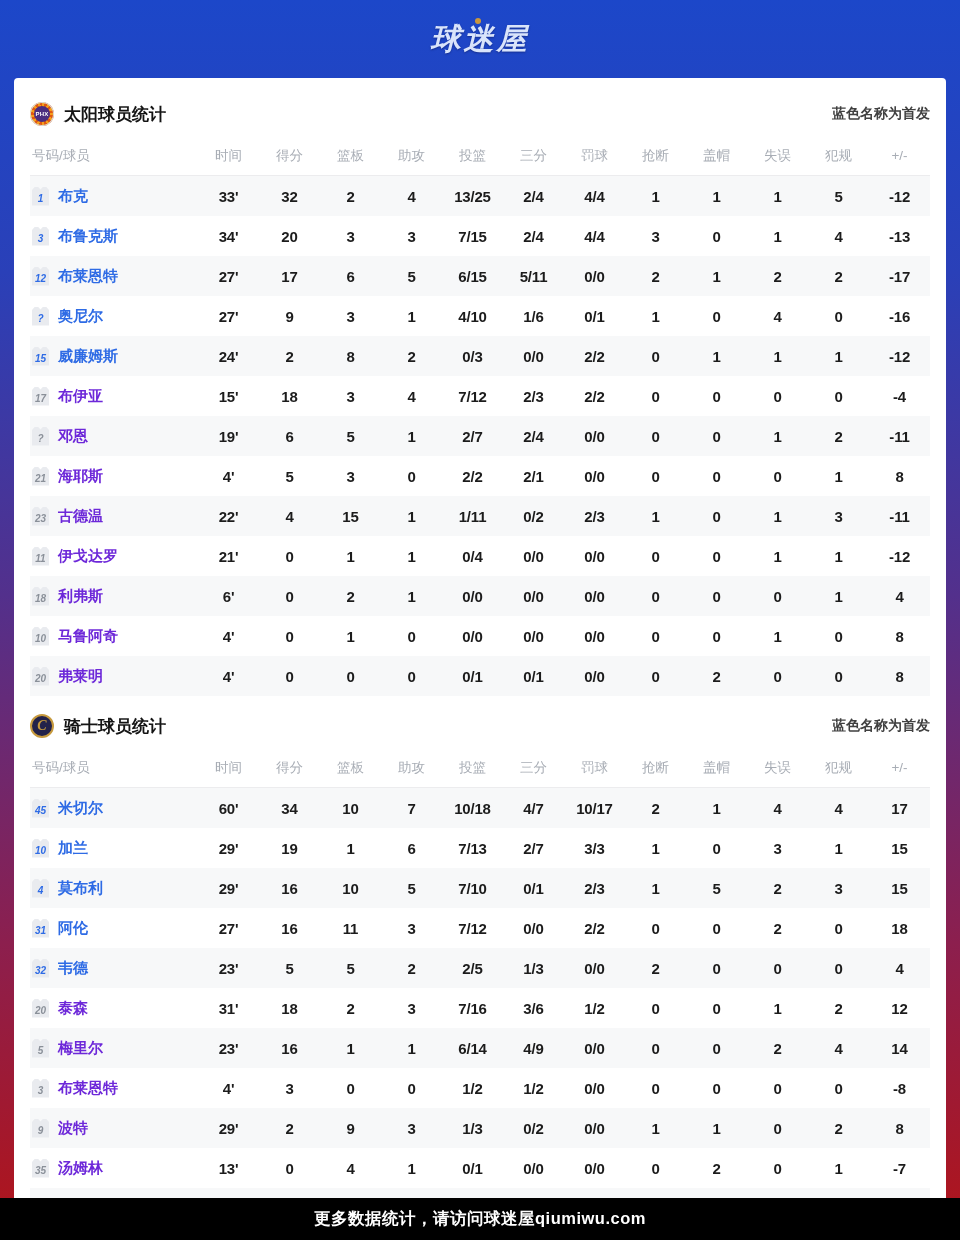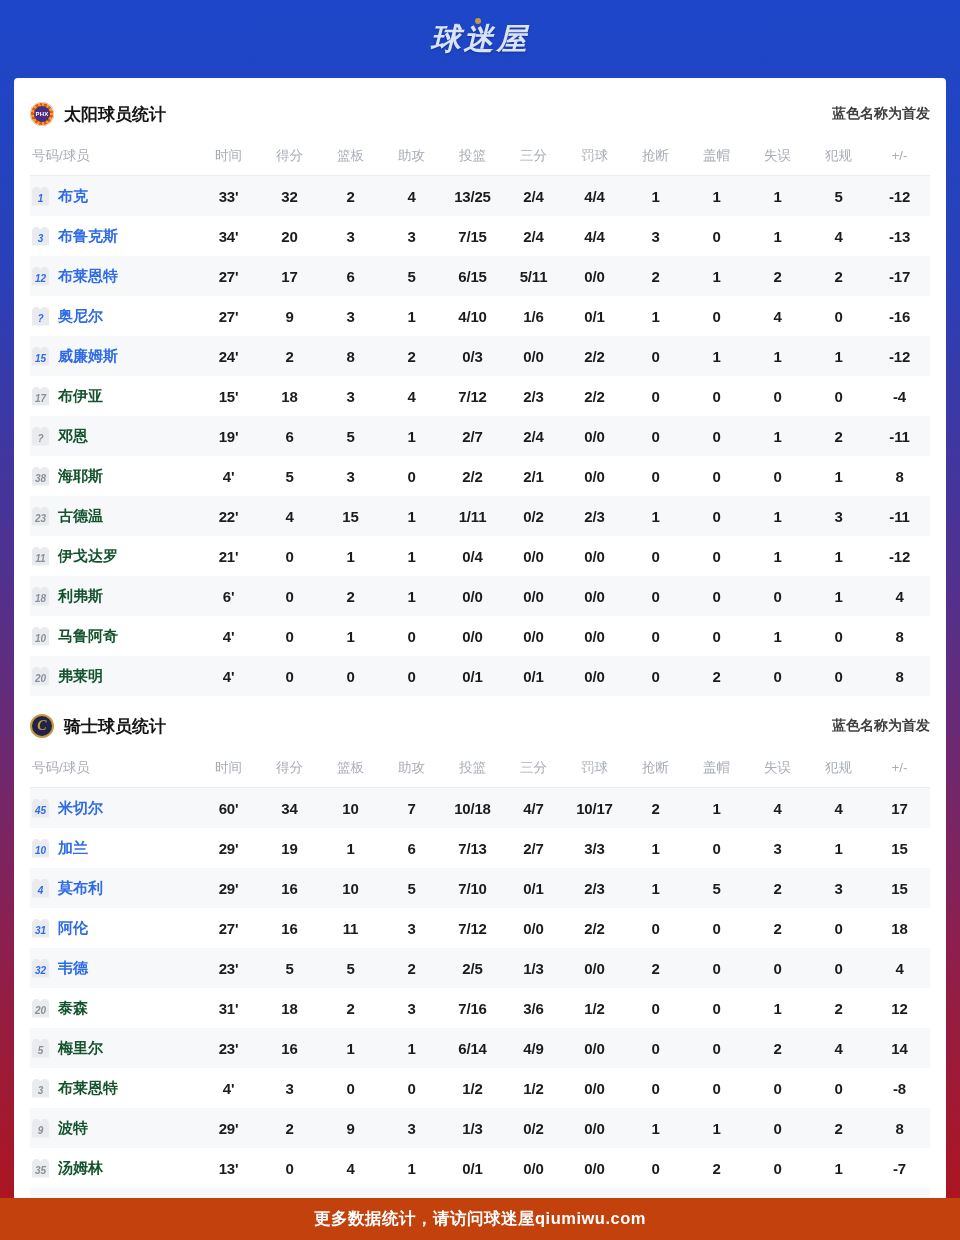--- a/index.html
+++ b/index.html
@@ -50,26 +50,26 @@
   .t-row.body:nth-child(odd) { background:#f7f8f9; } 
   .c-player { flex:0 0 168px; display:flex; align-items:center; gap:9px; padding-left:2px; }
   .c-stat { flex:1 1 0; text-align:center; font-weight:700; letter-spacing:-.2px; }
   .t-row.head .c-stat { font-weight:400; letter-spacing:0; }
   .jersey {
     width:17px; height:19px; background:#e9ebef; flex:0 0 auto;
     clip-path:polygon(0% 18%,18% 0%,34% 0%,50% 16%,66% 0%,82% 0%,100% 18%,100% 100%,0% 100%);
     display:flex; align-items:flex-end; justify-content:center;
     font-size:10px; font-weight:700; color:#8a9099; padding-bottom:2px; font-style:italic;
   }
-  .p-name { font-weight:700; color:#14532d; }
+  .p-name { font-weight:700; color:#6d28d9; }
   .t-row.body.starter .p-name, .t-row.body.starter .jersey { color:#2e6be5; }
   
   .site-footer {
     flex:0 0 42px; display:flex; align-items:center; justify-content:center;
-    background:#c2410c; color:#ffffff; font-size:16.5px; font-weight:700; letter-spacing:.5px;
+    background:#000000; color:#ffffff; font-size:16.5px; font-weight:700; letter-spacing:.5px;
   }
 </style>
 </head>
 <body>
 
 <div class="top-banner">
   <span class="logo-wrap">
     <span class="logo-dot"></span>
     <span class="logo-text">球迷屋</span>
   </span>
@@ -223,21 +223,21 @@
               <div class="c-stat">2/4</div>
               <div class="c-stat">0/0</div>
               <div class="c-stat">0</div>
               <div class="c-stat">0</div>
               <div class="c-stat">1</div>
               <div class="c-stat">2</div>
               <div class="c-stat">-11</div>
             </div>
             <div class="t-row body">
               <div class="c-player">
-                <span class="jersey">38</span>
+                <span class="jersey">21</span>
                 <span class="p-name">海耶斯</span>
               </div>
               <div class="c-stat">4'</div>
               <div class="c-stat">5</div>
               <div class="c-stat">3</div>
               <div class="c-stat">0</div>
               <div class="c-stat">2/2</div>
               <div class="c-stat">2/1</div>
               <div class="c-stat">0/0</div>
               <div class="c-stat">0</div>

